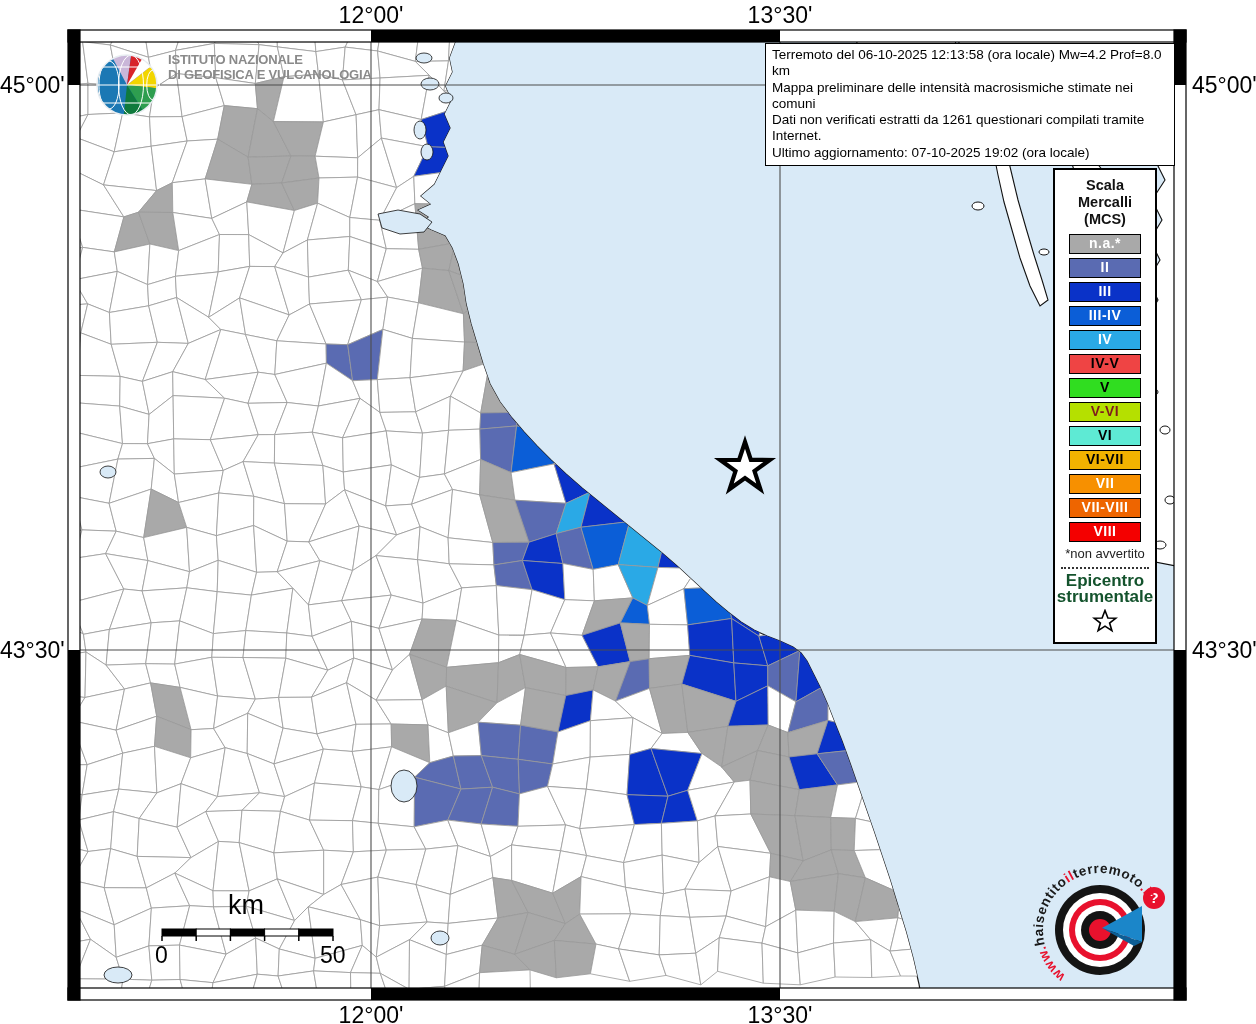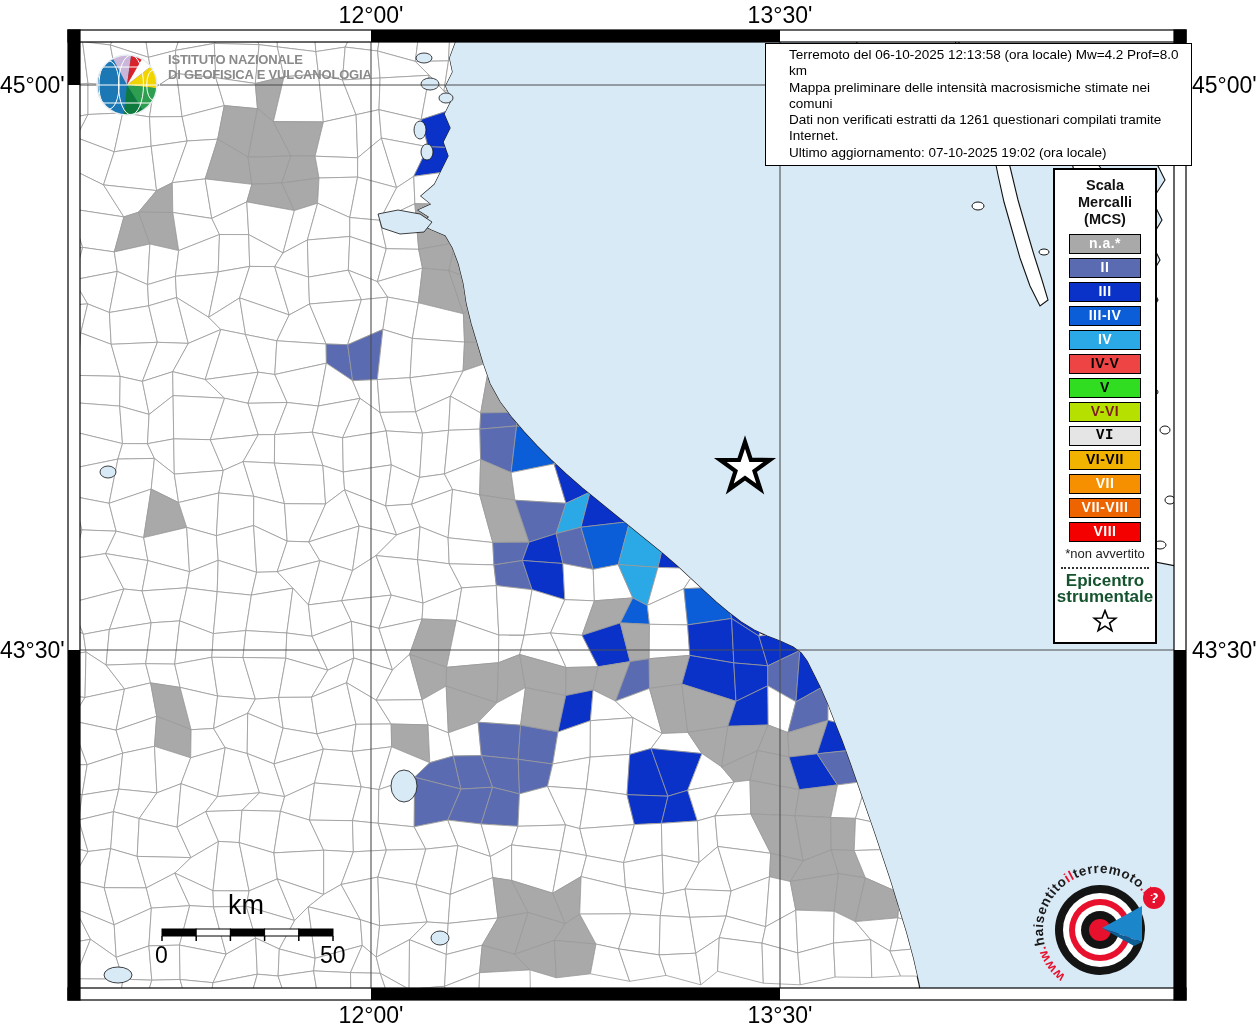--- a/index.html
+++ b/index.html
@@ -3,21 +3,21 @@
 <meta charset="utf-8">
 <style>
   html,body{margin:0;padding:0;background:#fff;}
   .stage{position:relative;width:1256px;height:1024px;background:#ffffff;overflow:hidden;
          font-family:"Liberation Sans","DejaVu Sans",sans-serif;}
   #map-svg{position:absolute;left:0;top:0;}
   
   .axis-label{position:absolute;font-size:23px;color:#000;white-space:nowrap;}
   
   .info-box{position:absolute;left:765px;top:43px;width:396px;background:#fff;
-            border:1px solid #000;padding:3px 6px 4px 23px;font-size:13.5px;line-height:16.3px;color:#000;}
+            border:1px solid #000;padding:3px 6px 4px 6px;font-size:13.5px;line-height:16.3px;color:#000;}
   
   .legend{position:absolute;left:1053px;top:168px;width:104px;height:476px;background:#fff;
           border:2px solid #000;box-sizing:border-box;text-align:center;}
   .legend-title{font-weight:bold;font-size:14.5px;line-height:17px;margin-top:7px;color:#111;}
   .legend-items{margin-top:6px;}
   .legend-chip{width:72px;height:20px;margin:4px auto 4px auto;border:1.4px solid #000;box-sizing:border-box;
                font-weight:bold;font-size:14px;line-height:17px;letter-spacing:0.5px;}
   .legend-foot{font-size:13px;color:#222;margin-top:4px;}
   .legend-divider{border-top:2px dotted #333;margin:6px 6px 4px 6px;}
   .legend-epi{font-weight:bold;font-size:17px;line-height:16px;color:#14532d;}
@@ -759,21 +759,21 @@
     </div>
     <div class="legend-items" id="legend-items">
         <div class="legend-chip" style="background: rgb(169, 169, 169); color: rgb(255, 255, 255);">n.a.*</div>
         <div class="legend-chip" style="background: rgb(90, 107, 178); color: rgb(255, 255, 255);">II</div>
         <div class="legend-chip" style="background: rgb(10, 50, 200); color: rgb(255, 255, 255);">III</div>
         <div class="legend-chip" style="background: rgb(11, 94, 215); color: rgb(255, 255, 255);">III-IV</div>
         <div class="legend-chip" style="background: rgb(42, 169, 230); color: rgb(255, 255, 255);">IV</div>
         <div class="legend-chip" style="background: #ef4444; color: rgb(0, 0, 0);">IV-V</div>
         <div class="legend-chip" style="background: rgb(48, 221, 32); color: rgb(0, 0, 0);">V</div>
         <div class="legend-chip" style="background: rgb(181, 224, 0); color: #7f1d1d;">V-VI</div>
-        <div class="legend-chip" style="background: #e5e5e5; color: rgb(0, 0, 0); font-family: Liberation Mono, monospace;">VI</div>
+        <div class="legend-chip" style="background: #5eead4; color: rgb(0, 0, 0);">VI</div>
         <div class="legend-chip" style="background: rgb(241, 178, 0); color: rgb(0, 0, 0);">VI-VII</div>
         <div class="legend-chip" style="background: rgb(247, 144, 0); color: rgb(255, 255, 255);">VII</div>
         <div class="legend-chip" style="background: rgb(238, 101, 0); color: rgb(255, 255, 255);">VII-VIII</div>
         <div class="legend-chip" style="background: rgb(244, 0, 0); color: rgb(255, 255, 255);">VIII</div>
       </div>
     <div class="legend-foot">*non avvertito</div>
     <div class="legend-divider"></div>
     <div class="legend-epi">
       <div>Epicentro</div>
       <div>strumentale</div>

